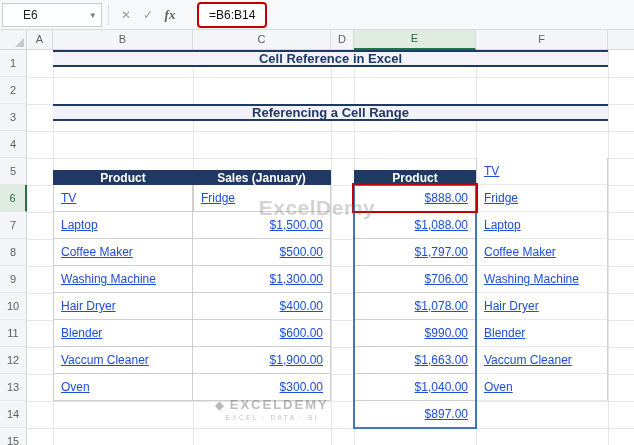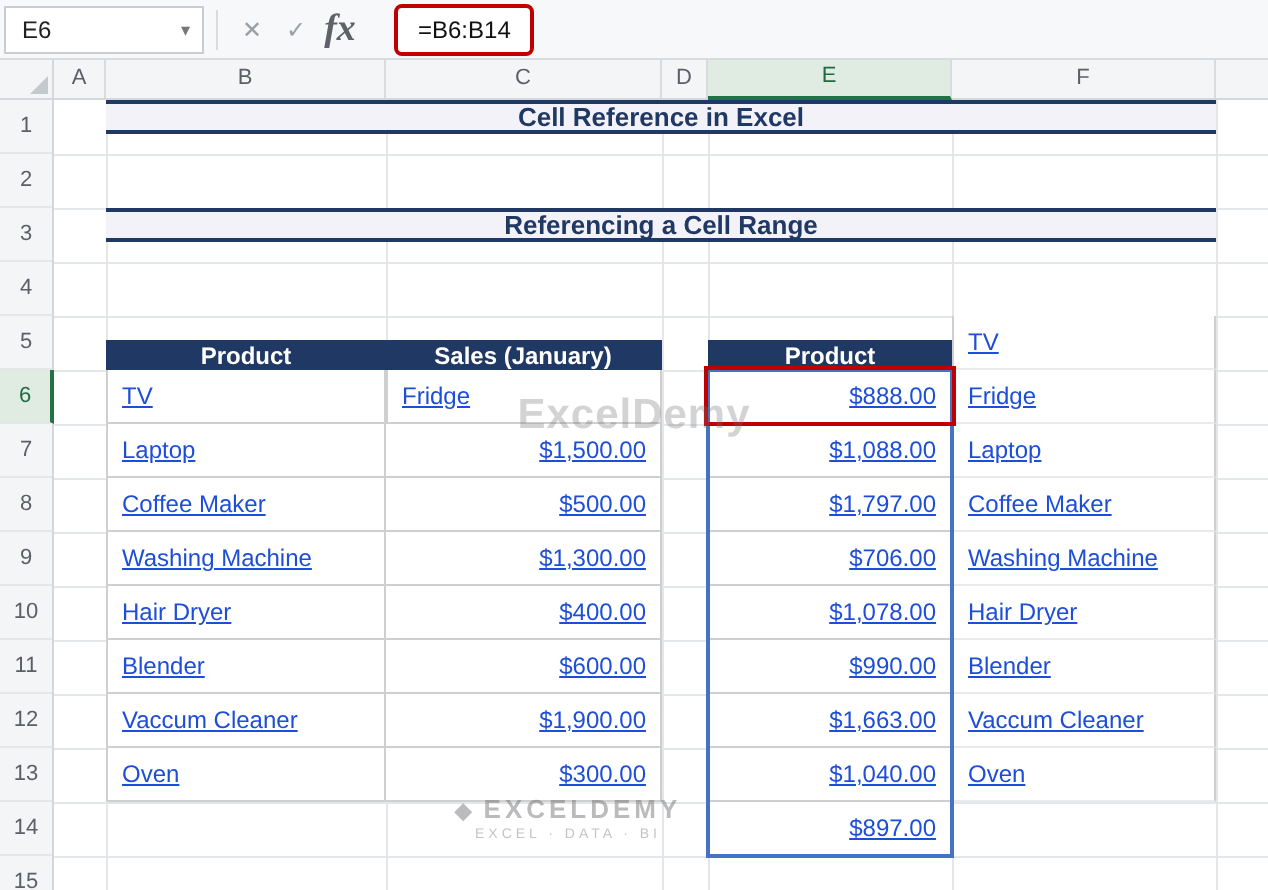--- a/index.html
+++ b/index.html
@@ -6,25 +6,25 @@
     --navy:#1F3864; --red:#C00000; --blue:#4472C4; --green:#217346;
   }
   html,body{margin:0;padding:0;background:#fff;}
   .screen{position:relative;width:634px;height:445px;background:#fff;overflow:hidden;
           font-family:"Liberation Sans",sans-serif;}
 
   
   .formula-bar{position:absolute;left:0;top:0;width:634px;height:30px;background:#F7F8F9;
                border-bottom:1px solid #D9DCDF;display:flex;align-items:center;box-sizing:border-box;}
   .name-box{width:100px;height:24px;margin-left:2px;background:#fff;border:1px solid #C9CDD2;
-            display:flex;align-items:center;font-size:12px;color:#222;padding-left:8px;box-sizing:border-box;}
+            display:flex;align-items:center;font-size:12px;color:#222;padding-left:20px;box-sizing:border-box;}
   .name-box .caret{margin-left:auto;padding-right:6px;font-size:9px;color:#777;}
   .fb-divider{width:1px;height:20px;background:#D9DCDF;margin:0 8px 0 6px;}
   .fb-btn{font-size:12px;color:#9AA0A6;width:18px;text-align:center;margin-right:4px;}
-  .fb-btn.fx{color:#5F6368;font-style:italic;font-weight:bold;font-size:19px;
+  .fb-btn.fx{color:#5F6368;font-style:italic;font-weight:bold;font-size:13px;
              font-family:"Liberation Serif",serif;}
   .formula-box{margin-left:14px;border:2px solid var(--red);border-radius:4px;height:20px;
                display:flex;align-items:center;padding:1px 10px;background:#fff;}
   .formula-text{font-size:12px;color:#111;}
 
   
   #sheet{position:absolute;left:0;top:30px;width:634px;height:415px;overflow:hidden;background:#fff;}
   .corner{position:absolute;left:0;top:0;width:27px;height:20px;background:#F3F5F7;
           border-right:1px solid #D4D8DC;border-bottom:1px solid #D4D8DC;box-sizing:border-box;}
   .corner .tri{position:absolute;right:2px;bottom:2px;width:0;height:0;
@@ -68,21 +68,21 @@
 
   
   #spill-outline{position:absolute;left:353px;top:154px;width:124px;height:245px;
                  border:2px solid var(--blue);box-sizing:border-box;pointer-events:none;}
   #active-cell{position:absolute;left:352px;top:153px;width:126px;height:30px;
                border:2px solid var(--red);box-sizing:border-box;pointer-events:none;}
 
   
   #wm-center{position:absolute;left:0;top:166px;width:634px;text-align:center;font-size:21px;
              font-weight:bold;letter-spacing:.5px;color:rgba(110,110,110,.30);pointer-events:none;}
-  #wm-bottom{position:absolute;left:16px;top:367px;width:536px;text-align:center;pointer-events:none;
+  #wm-bottom{position:absolute;left:4px;top:367px;width:536px;text-align:center;pointer-events:none;
              color:rgba(105,105,105,.45);}
   #wm-brand{font-size:13px;font-weight:bold;letter-spacing:2px;}
   #wm-brand .logo{font-size:11px;margin-right:4px;}
   #wm-tag{font-size:7px;letter-spacing:2px;margin-top:2px;color:rgba(105,105,105,.40);}
 </style>
 </head>
 <body>
 
 <div class="screen">
 

